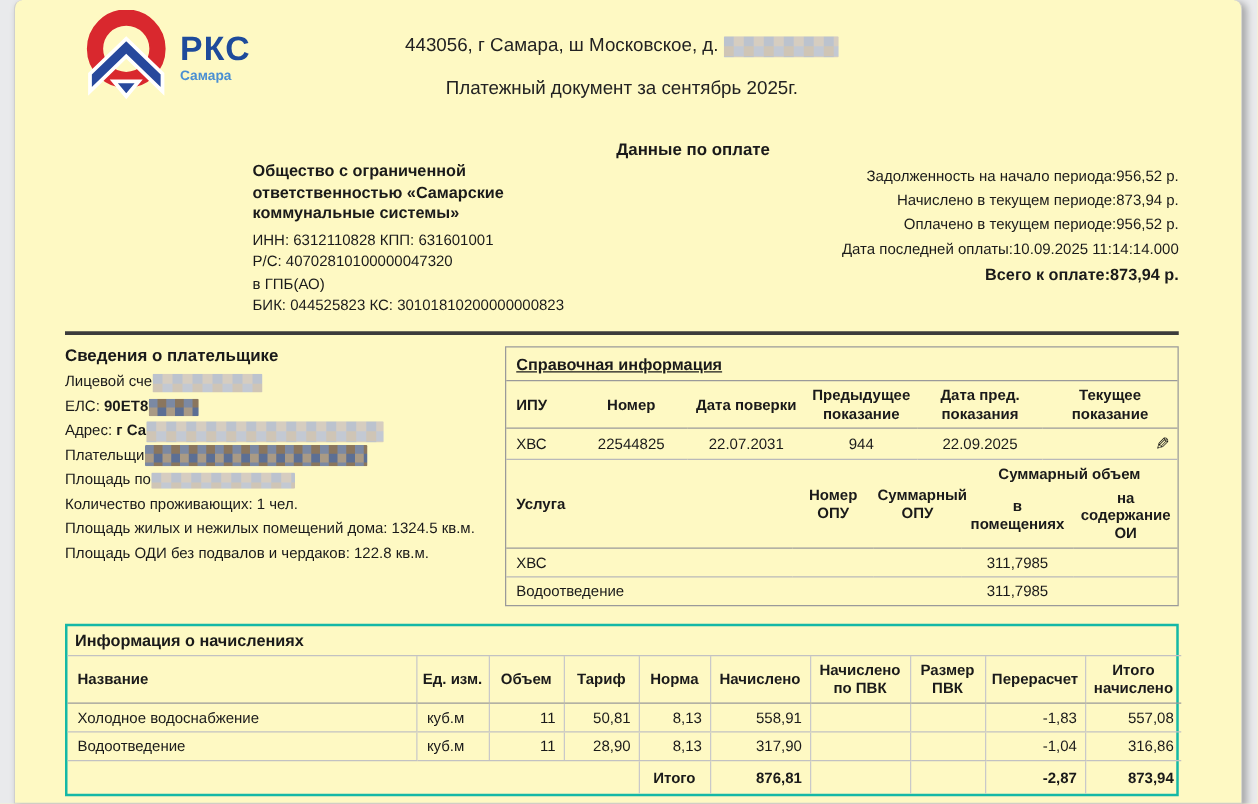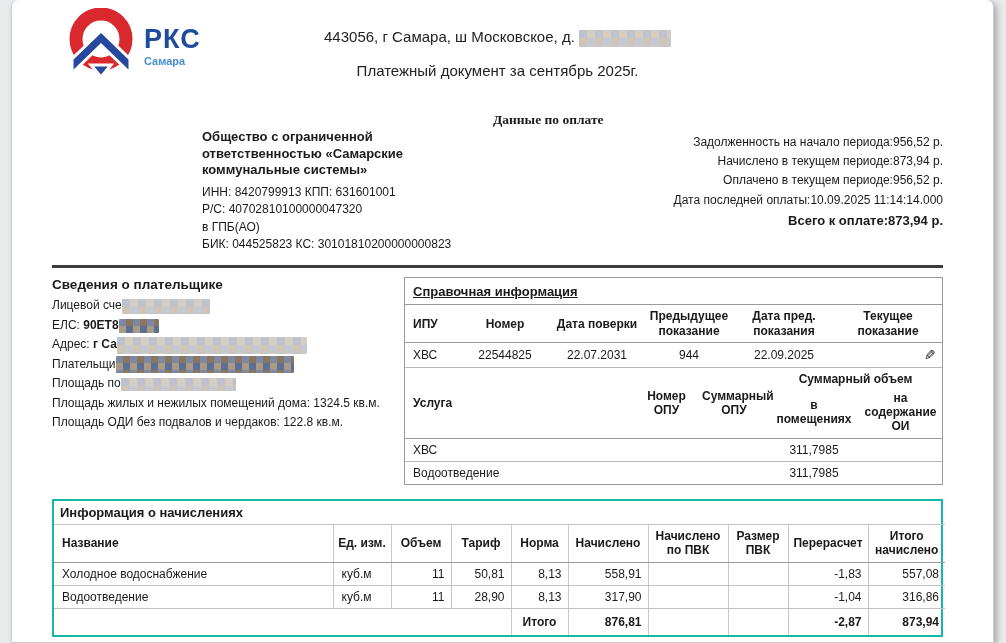--- a/index.html
+++ b/index.html
@@ -7,21 +7,21 @@
   body {
     background:#e9eaec;
     font-family:"Liberation Sans", sans-serif;
     color:#1a1a1a;
     overflow:hidden;
     position:relative;
   }
   .paper {
     position:absolute; left:11px; top:0;
     width:983px; height:643px;
-    background:#ffffff;
+    background:#fef9c3;
     border:1px solid #cfcfcf;
     border-top:none;
     border-top-left-radius:7px; border-top-right-radius:7px;
     box-shadow:3px 2px 6px rgba(0,0,0,0.28);
   }
   .content { padding:0 50px 0 40px; position:relative; }
 
   
   .doc-header { position:relative; padding-top:20px; height:102px; }
   .logo { position:absolute; left:14px; top:8px; display:flex; align-items:center; }
@@ -39,21 +39,21 @@
     background:conic-gradient(#8a765e 25%, #5c6f94 0 50%, #a99a85 0 75%, #7b89a3 0);
     background-size:14px 14px;
   }
 
   
   .row2 { display:flex; margin-top:10px; }
   .company { margin-left:150px; width:290px;margin-top:17px; }
   .company-name { font-weight:bold; font-size:13px; line-height:1.28; margin-bottom:5px; }
   .company-line { font-size:12px; line-height:1.45; }
   .payment { margin-left:auto; width:450px; font-size:12px; }
-  .payment-title { font-weight:bold; font-size:13.5px; margin-bottom:5px;font-family:Liberation Serif, serif; }
+  .payment-title { font-weight:bold; font-size:13.5px; margin-bottom:5px; }
   .pay-row { display:flex; justify-content:flex-end; line-height:1.6; }
   .pay-row.total { font-weight:bold; font-size:13px; margin-top:1px; }
 
   .thick-rule { border-top:3px solid #3c3c3c; margin-top:12px; }
 
   
   .row3 { display:flex; margin-top:9px; }
   .payer { width:345px; font-size:12px; }
   .payer-title { font-weight:bold; font-size:13.5px; margin-bottom:4px; }
   .payer-line { line-height:1.62; white-space:nowrap; }
@@ -109,21 +109,21 @@
       </div>
       <div class="head-lines">
         <div><span>443056, г Самара, ш Московское, д.</span> <span class="pix" style="width:92px;height:17px;"></span></div>
         <div>Платежный документ за сентябрь 2025г.</div>
       </div>
     </div>
 
     <div class="row2">
       <div class="company">
         <div class="company-name">Общество с ограниченной ответственностью «Самарские коммунальные системы»</div>
-        <div class="company-line">ИНН: 8420799913 КПП: 631601001</div>
+        <div class="company-line">ИНН: 6312110828 КПП: 631601001</div>
         <div class="company-line">Р/С: 40702810100000047320</div>
         <div class="company-line">в ГПБ(АО)</div>
         <div class="company-line">БИК: 044525823 КС: 30101810200000000823</div>
       </div>
       <div class="payment">
         <div class="payment-title">Данные по оплате</div>
         <div class="pay-row">
           <span>Задолженность на начало периода:</span>
             <span>956,52 р.</span>
         </div>
@@ -149,20 +149,21 @@
     <div class="thick-rule"></div>
 
     <div class="row3">
       <div class="payer">
         <div class="payer-title">Сведения о плательщике</div>
         <div class="payer-line"><span>Лицевой сче</span><span class="pix" style="width:88px;height:15px;"></span></div>
         <div class="payer-line"><span>ЕЛС: </span><b>90ET8</b><span class="pix pix-dark" style="width:40px;height:14px;"></span></div>
         <div class="payer-line"><span>Адрес:  </span><b>г Са</b><span class="pix" style="width:190px;height:17px;"></span></div>
         <div class="payer-line"><span>Плательщи</span><span class="pix pix-dark" style="width:178px;height:17px;"></span></div>
         <div class="payer-line"><span>Площадь по</span><span class="pix" style="width:115px;height:13px;"></span></div>
+        <div class="payer-line">Количество проживающих: 1 чел.</div>
         <div class="payer-line">Площадь жилых и нежилых помещений дома: 1324.5 кв.м.</div>
         <div class="payer-line">Площадь ОДИ без подвалов и чердаков: 122.8 кв.м.</div>
       </div>
 
       <div class="ref-box">
         <div class="ref-title">Справочная информация</div>
         <table>
           <colgroup>
               <col style="width:55px">
               <col style="width:90px">

